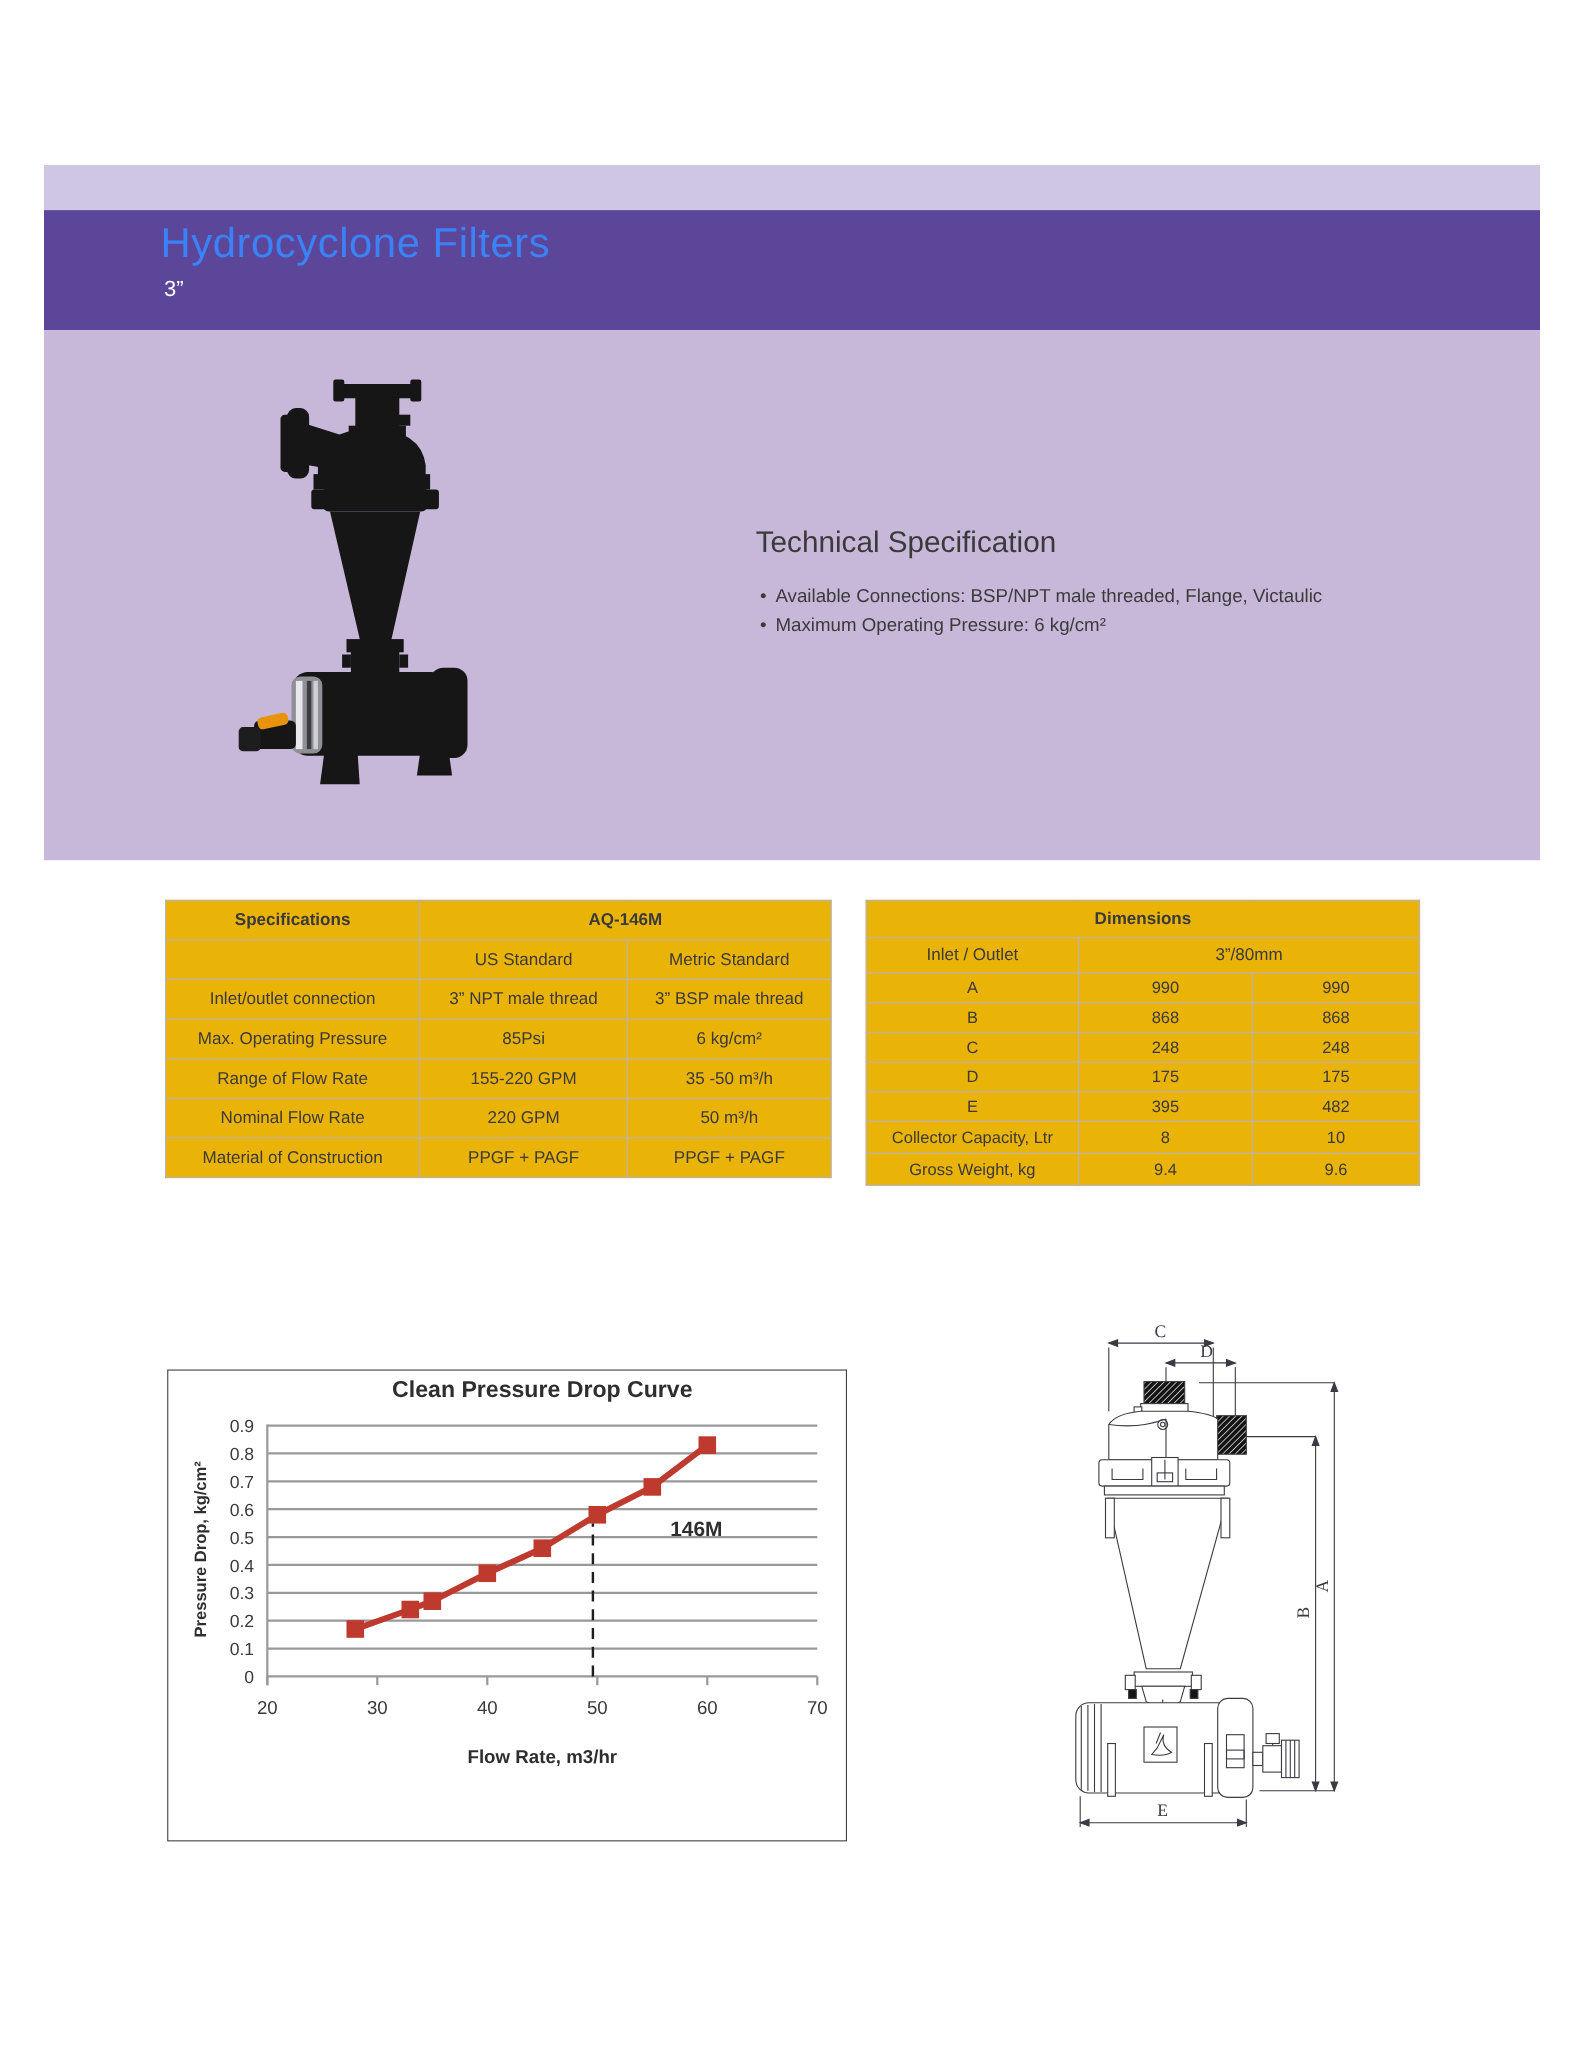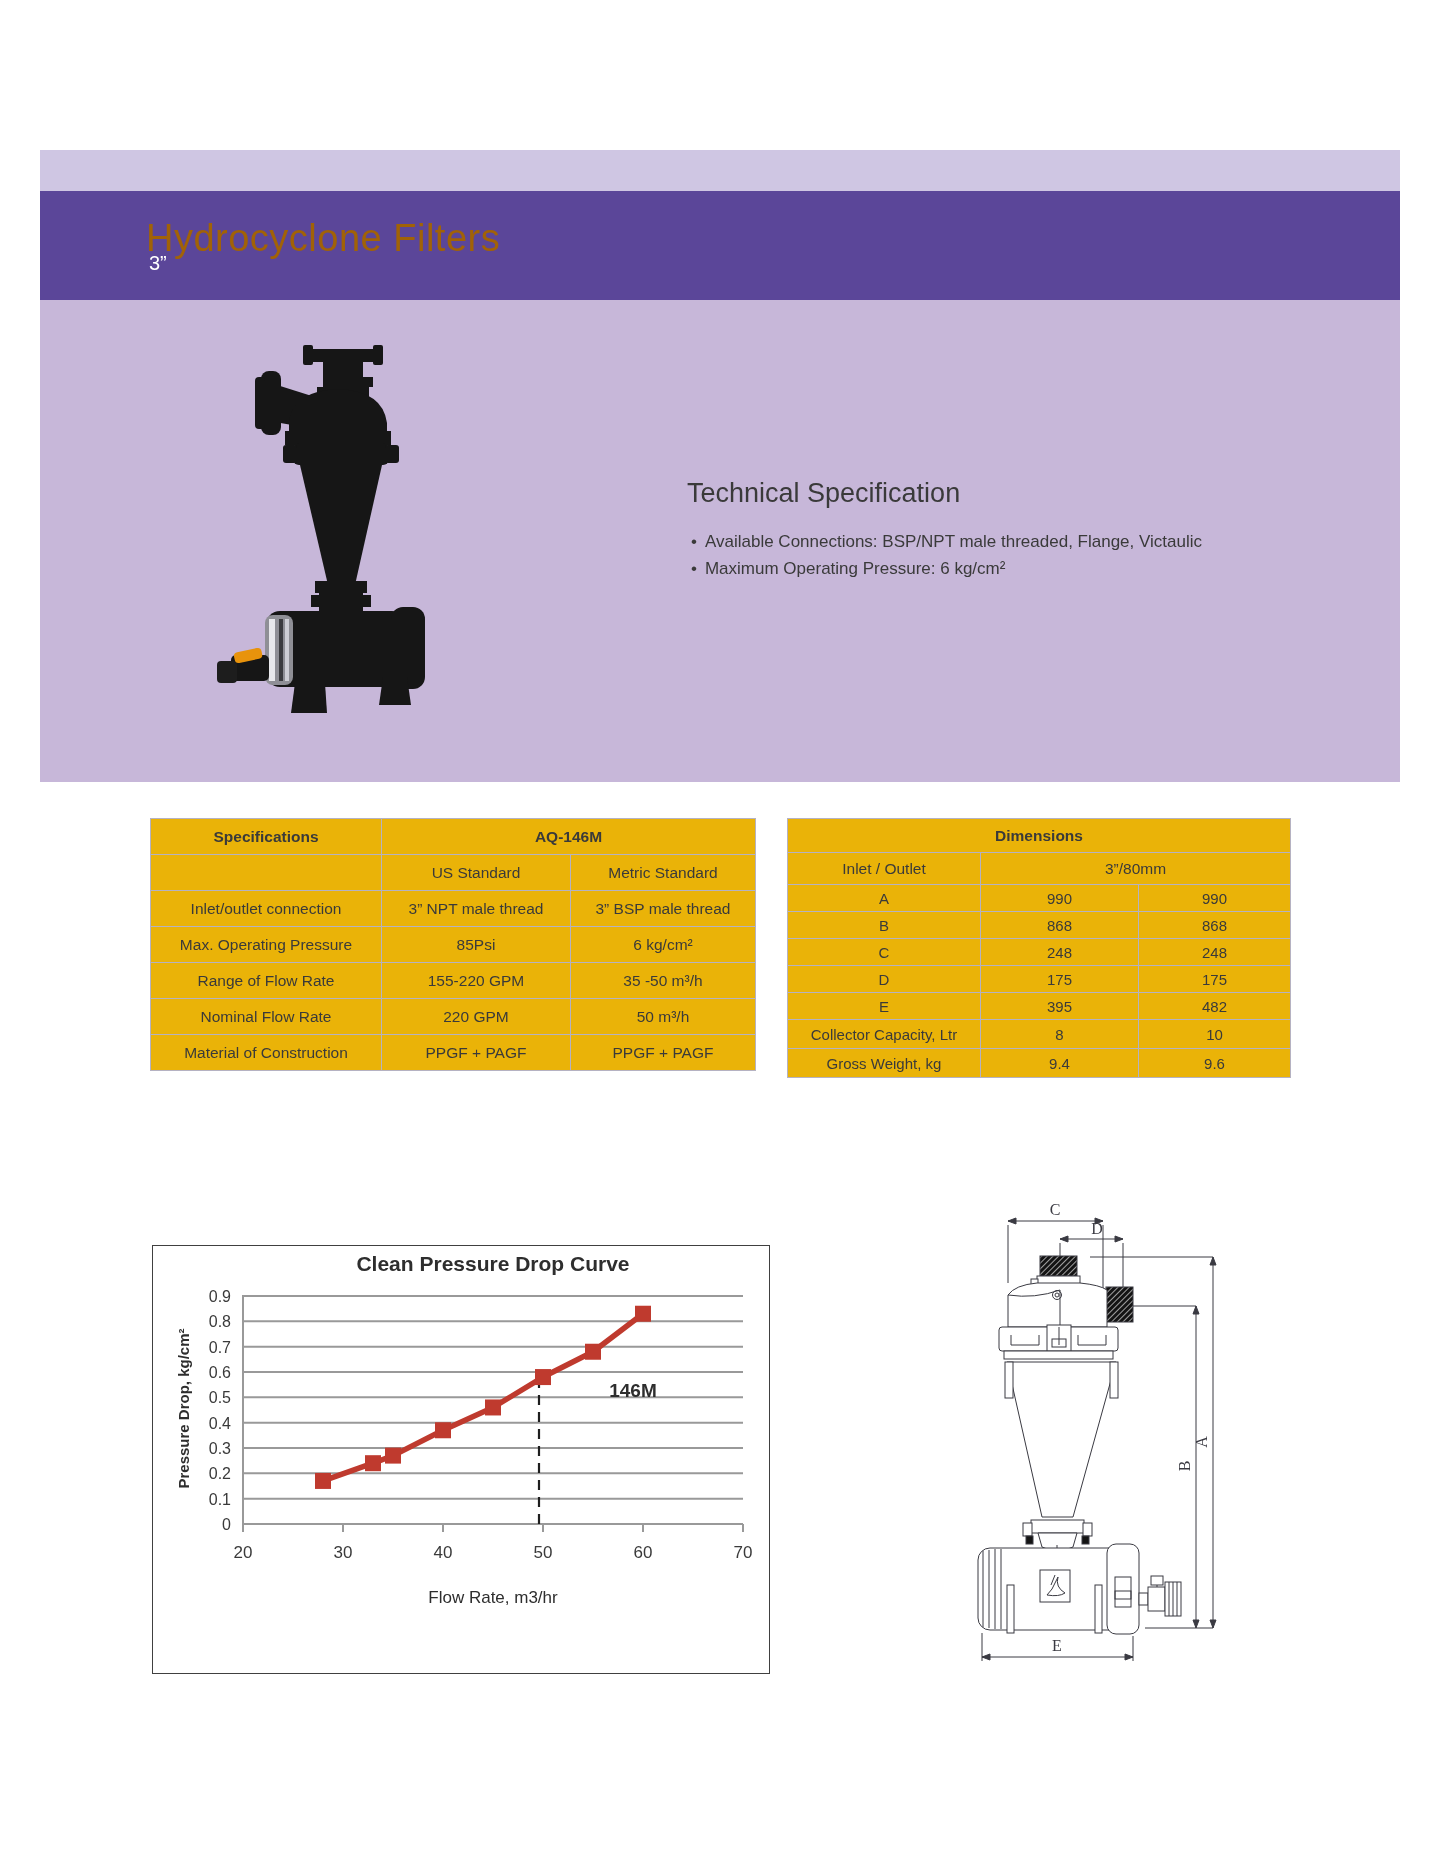--- a/index.html
+++ b/index.html
@@ -2,21 +2,21 @@
 <html><head>
 <meta charset="utf-8">
 <style>
   html,body{margin:0;padding:0;background:#ffffff;}
   body{width:1445px;height:1870px;position:relative;font-family:"Liberation Sans",sans-serif;color:#3a3a3a;overflow:hidden;}
   .abs{position:absolute;}
 
   
   #strip{left:40px;top:150px;width:1360px;height:41px;}
   #band{left:40px;top:191px;width:1360px;height:109px;}
-  #page-title{left:146px;top:217px;font-size:38px;color:#a16207;letter-spacing:.5px;}
+  #page-title{left:146px;top:201px;font-size:38px;color:#3b82f6;letter-spacing:.5px;}
   #page-sub{left:149px;top:252px;font-size:20px;color:#ffffff;}
   #panel{left:40px;top:300px;width:1360px;height:482px;}
 
   
   #tech-head{left:687px;top:478px;font-size:27px;color:#3a3a3a;}
   .bullet-line{left:691px;font-size:17px;color:#3a3a3a;white-space:nowrap;}
   .bullet-line .dot{margin-right:8px;}
 
   
   table{border-collapse:collapse;table-layout:fixed;background:#eab308;}
@@ -25,21 +25,21 @@
   #spec-table tr{height:36px;}
   #dim-table{left:787px;top:818px;width:503px;font-size:15.5px;}
   .bold{font-weight:bold;}
   .dim-small{height:27px;font-size:15px;}
   .dim-med{height:29px;font-size:15px;}
 
   
   #chart-frame{left:152px;top:1245px;width:616px;height:427px;background:#fff;border:1px solid #404040;}
   #chart-title{position:absolute;left:90px;top:6px;width:500px;text-align:center;font-size:21px;font-weight:bold;color:#2e2e2e;}
   #chart-svg{position:absolute;left:0;top:0;}
-  #xaxis-title{position:absolute;left:90px;top:342px;width:500px;text-align:center;font-size:17px;font-weight:normal;color:#2e2e2e;}
+  #xaxis-title{position:absolute;left:90px;top:342px;width:500px;text-align:center;font-size:17px;font-weight:bold;color:#2e2e2e;}
   #yaxis-title{position:absolute;left:-100px;top:154px;width:260px;text-align:center;font-size:15px;font-weight:bold;color:#2e2e2e;transform:rotate(-90deg);}
   #chart-annot{position:absolute;left:420px;top:134px;width:120px;text-align:center;font-size:19px;font-weight:bold;color:#2e2e2e;}
 
   
   #drawing{left:955px;top:1195px;}
   .dimlabel{font-family:"Liberation Serif",serif;font-size:16px;fill:#3a3a42;}
 </style>
 </head>
 <body>
 

